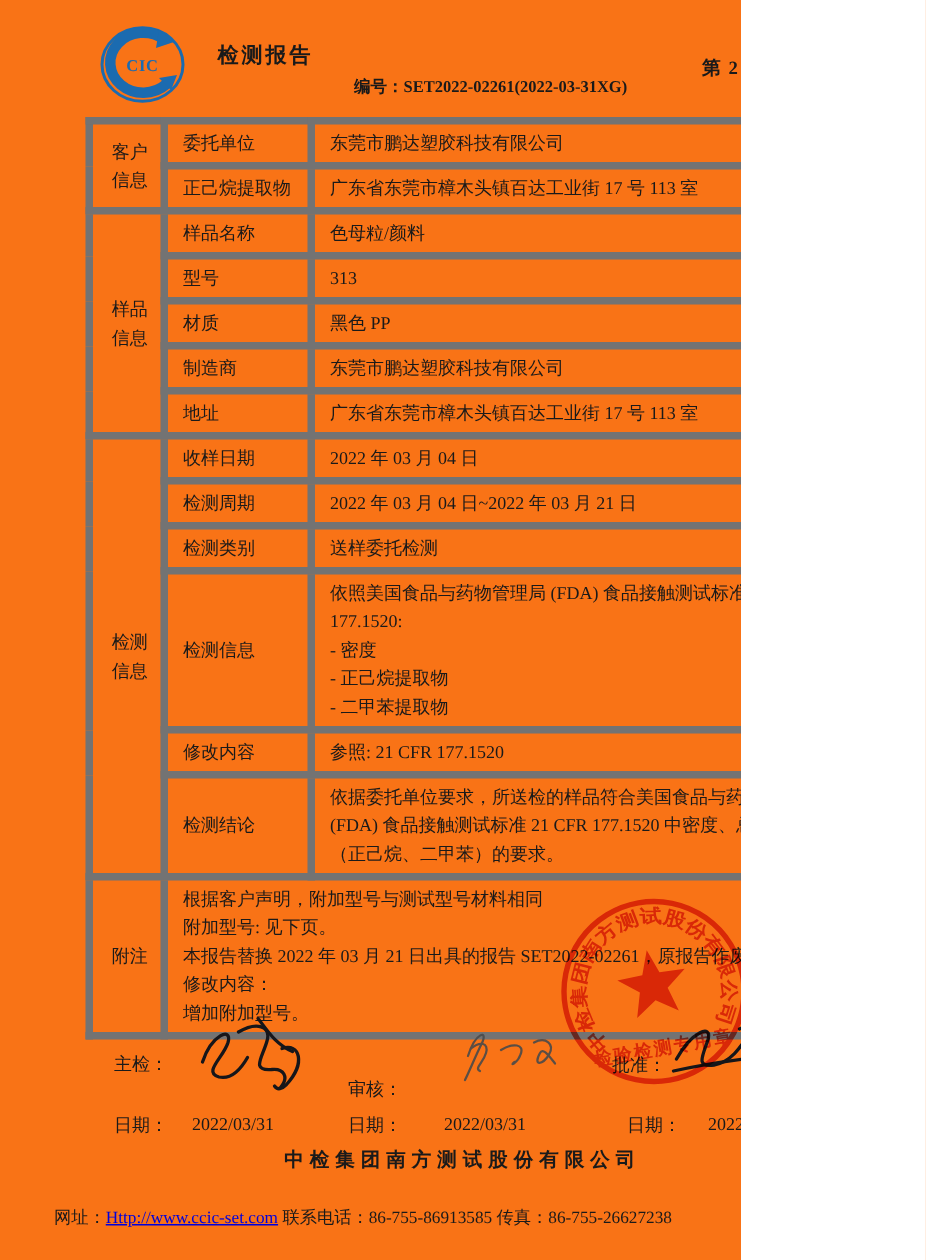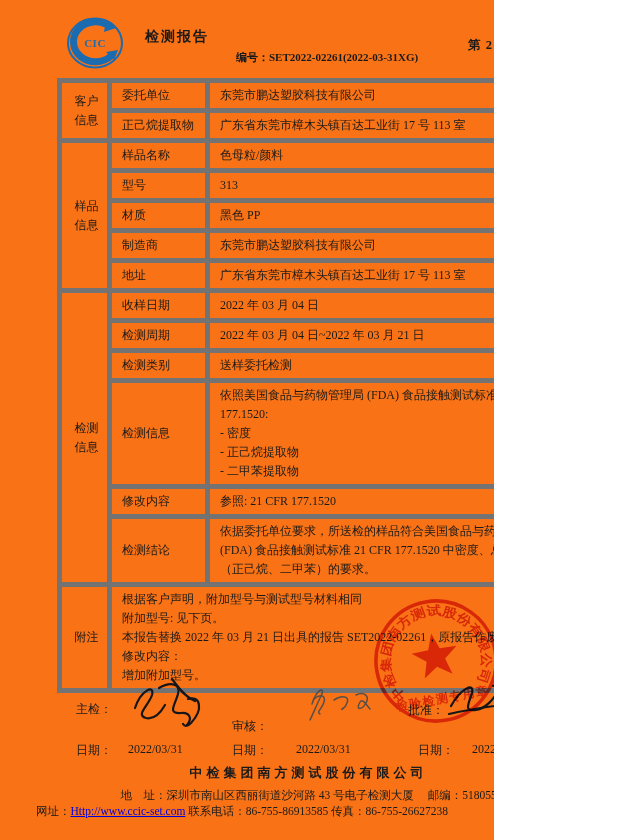--- a/index.html
+++ b/index.html
@@ -179,22 +179,19 @@
     </defs>
     <circle cx="0" cy="0" r="60" fill="none" stroke="#dd4a3c" stroke-width="3.6"></circle>
     <polygon points="0,-28 5.8,-12 22.8,-11.4 9.4,-0.9 14.1,15.4 0,5.9 -14.1,15.4 -9.4,-0.9 -22.8,-11.4 -5.8,-12" fill="#dd4a3c"></polygon>
     <text font-size="12.5" font-weight="bold" fill="#dd4a3c" font-family="Liberation Serif, serif" textLength="206" lengthAdjust="spacingAndGlyphs">
       <textPath href="#sealArc" xlink:href="#sealArc">中检集团南方测试股份有限公司</textPath>
     </text>
     <text x="0" y="42" text-anchor="middle" font-size="12" font-weight="bold" fill="#dd4a3c" letter-spacing="1.5" font-family="Liberation Serif, serif">检验检测专用章</text>
   </svg>
 
   <div class="foot-co">中检集团南方测试股份有限公司</div>
-  <div class="foot-l1">
-    <span>地　址：</span><span>深圳市南山区西丽街道沙河路 43 号电子检测大厦</span><span class="gap"></span><span>邮编：</span><span>518055</span>
-  </div>
   <div class="foot-l2">
     <span>网址：</span><a class="weblink" href="#">Http://www.ccic-set.com</a>
     <span>联系电话：</span><span>86-755-86913585</span>
     <span>传真：</span><span>86-755-26627238</span>
   </div>
 
 </div>
 
 </body></html>

